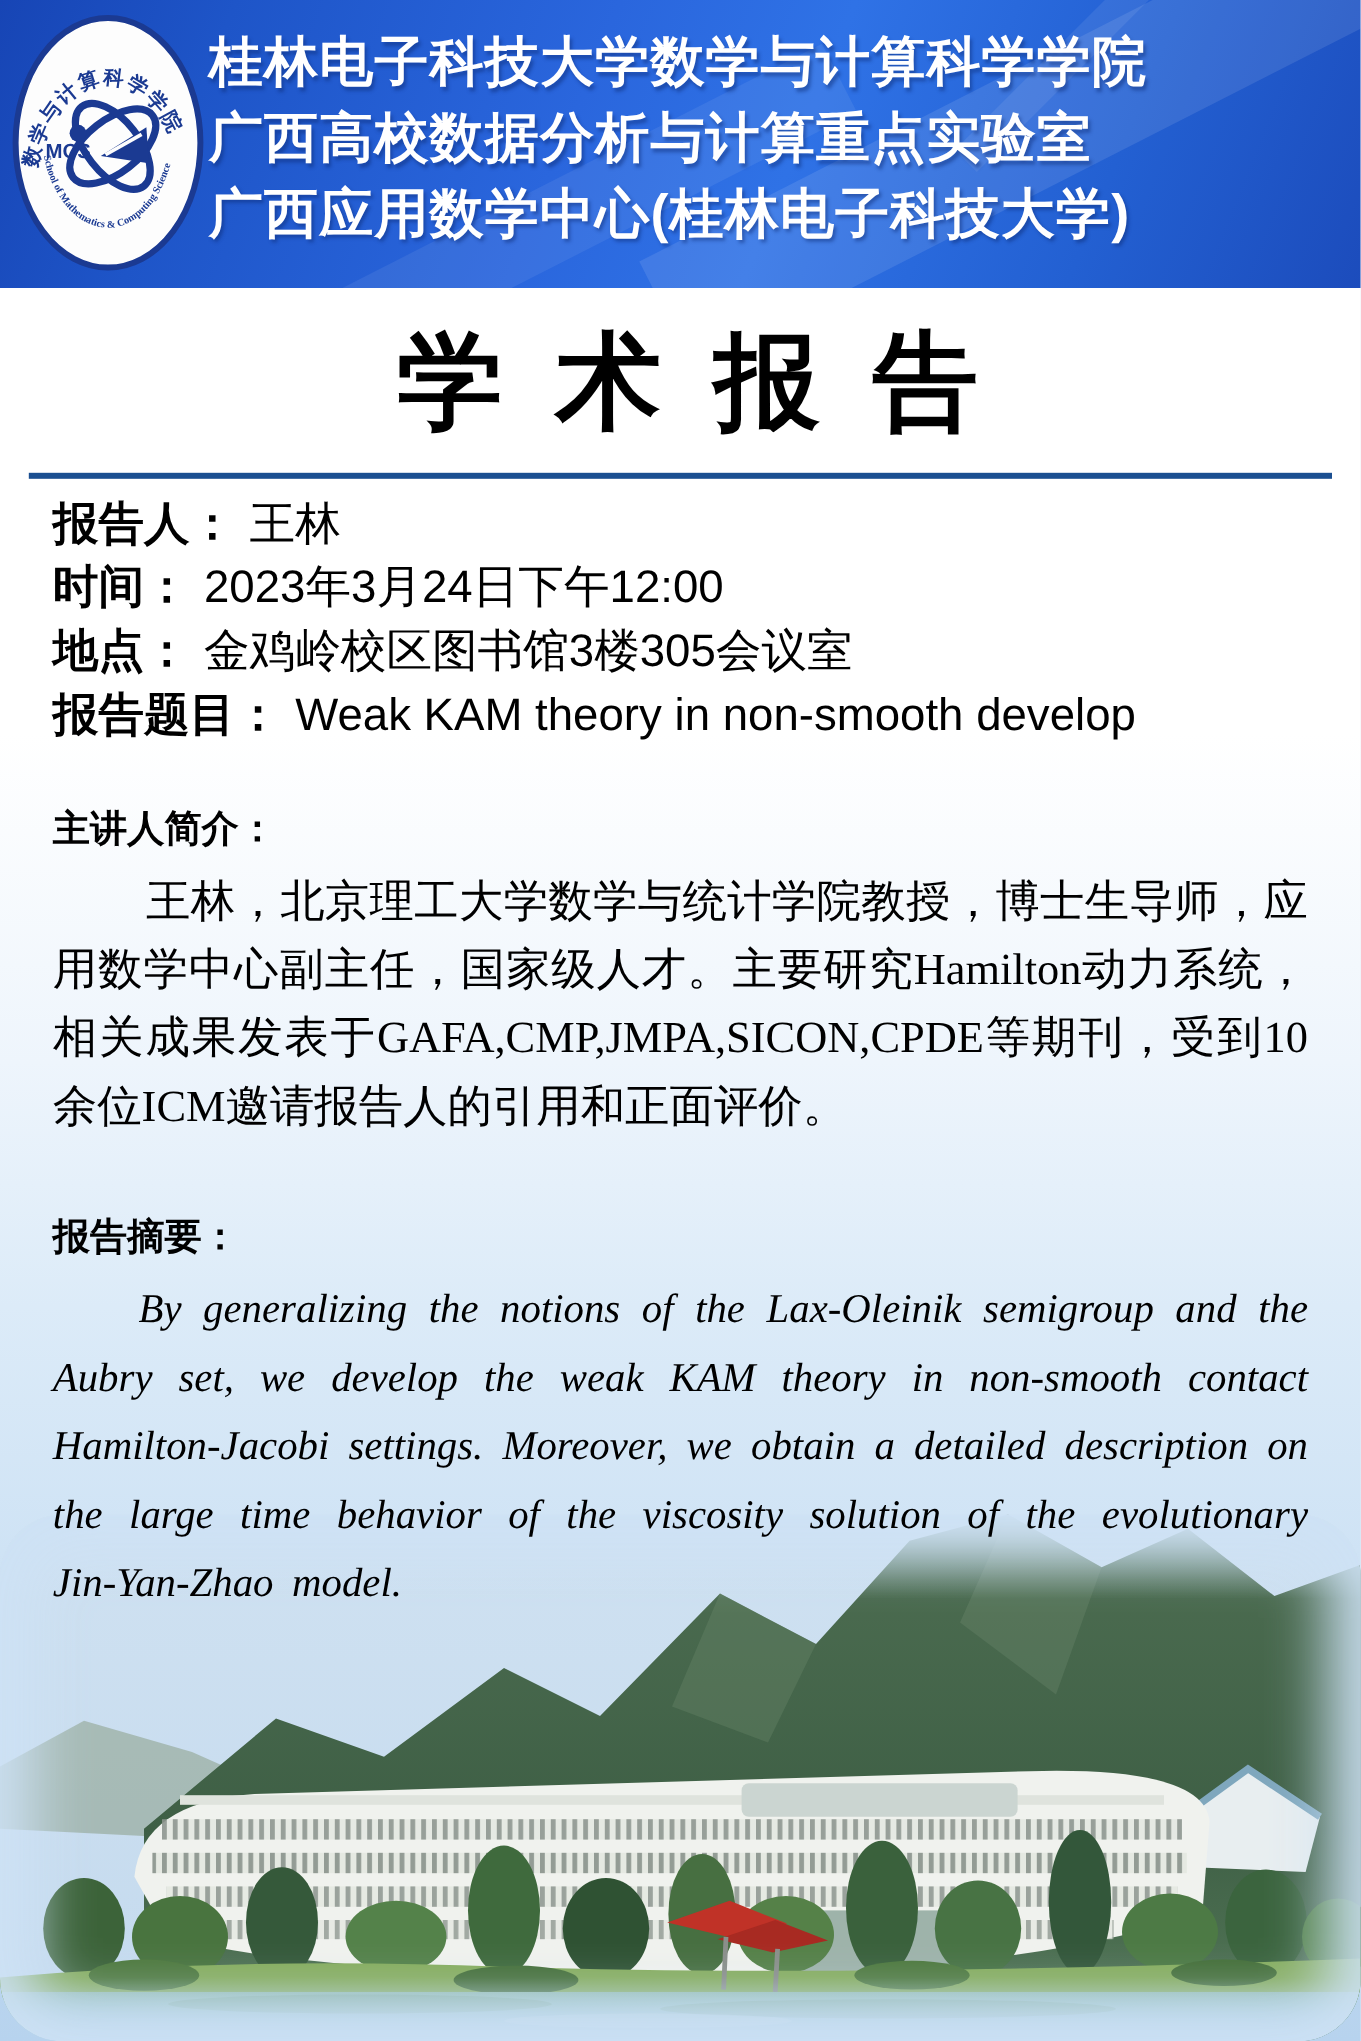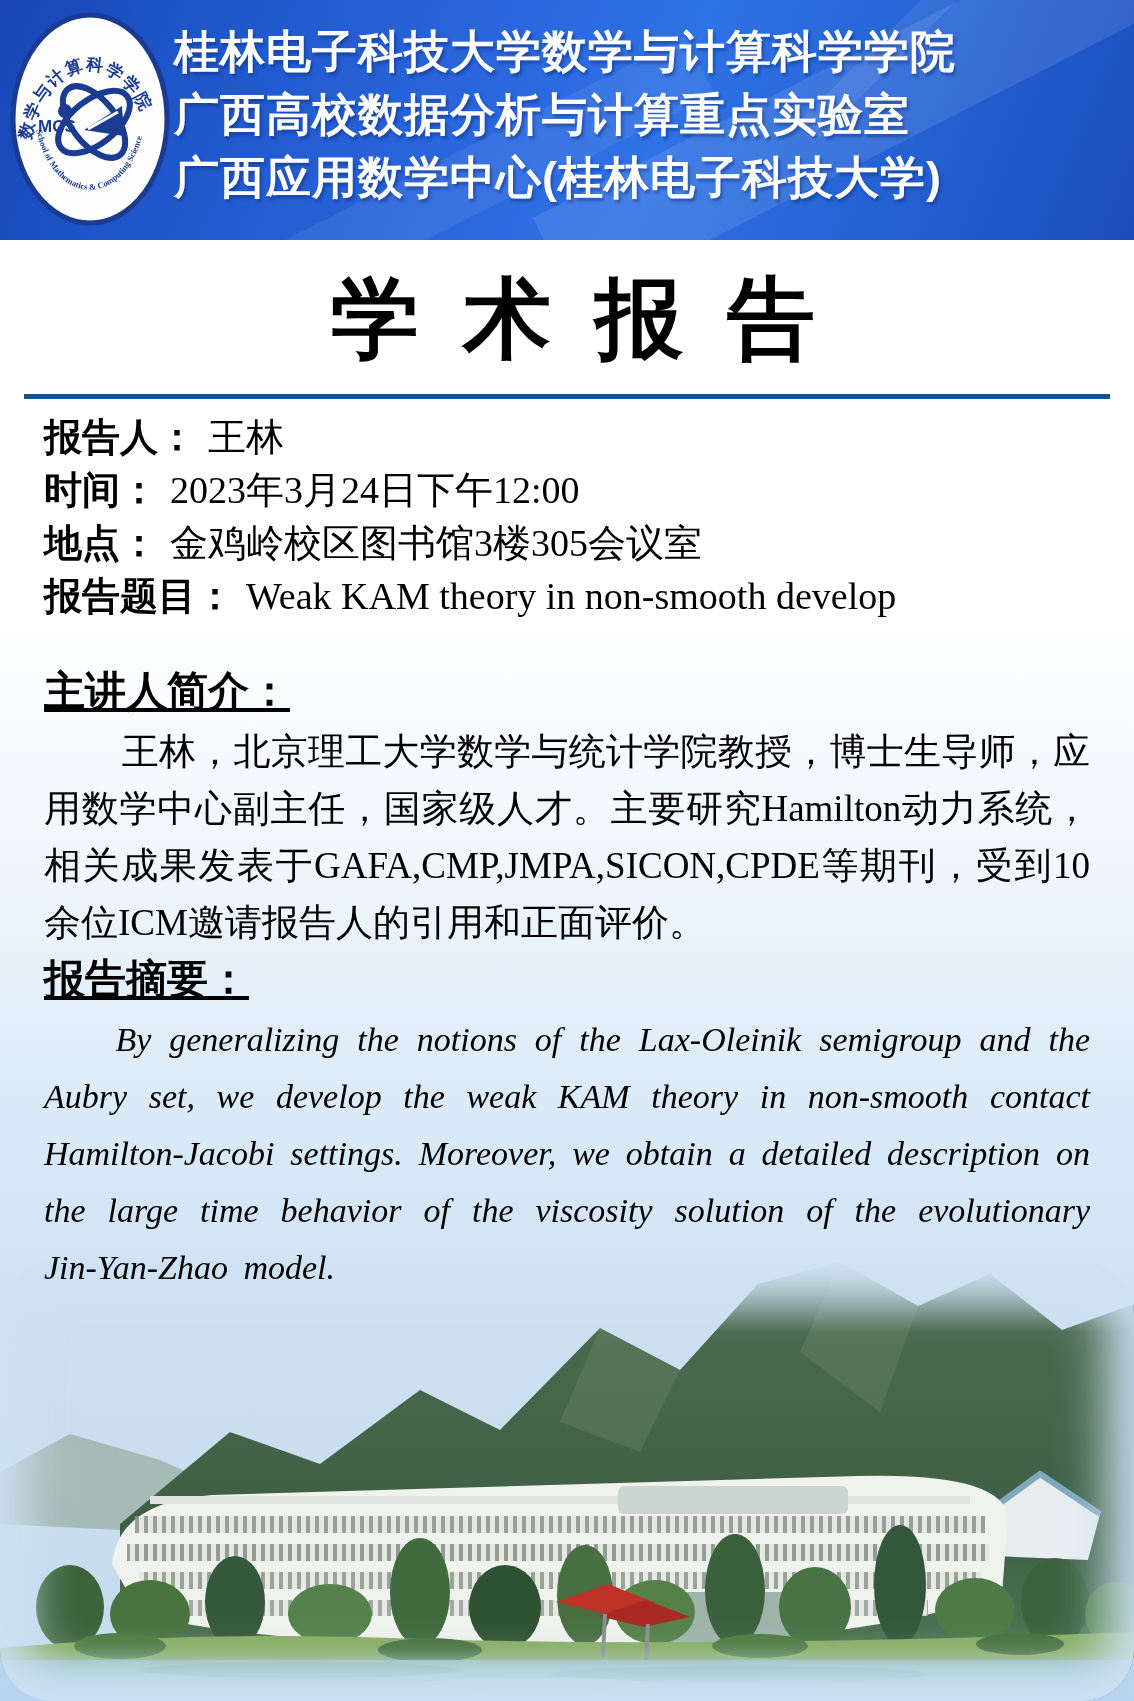--- a/index.html
+++ b/index.html
@@ -36,27 +36,27 @@
     margin-top:276px; text-align:center;
     font-family:var(--serif); font-weight:900; font-size:88px; line-height:1;
     letter-spacing:44px; padding-left:56px; color:#000;
   }
   .rule{ height:5px; background:#1b4f91; margin:30px 24px 0 24px; }
 
   
   .details{ margin:12px 40px 0 44px; font-size:38px; }
   .details .row{ line-height:53px; white-space:nowrap; }
   .details .lbl{ font-family:Liberation Serif, serif; font-weight:700; }
-  .details .val{ font-family:Liberation Serif, serif; padding-left:12px;margin-top:36px; }
+  .details .val{ font-family:Liberation Sans, sans-serif; padding-left:12px;margin-top:36px; }
 
   
   .section{ margin:0 44px; }
   .section.bio{ margin-top:40px; }
-  .section.abstract{ }
-  .section h2{ font-family:var(--sans); font-weight:800; font-size:41px; line-height:56px;text-decoration:underline; }
+  .section.abstract{ margin-top:52px; }
+  .section h2{ font-family:var(--sans); font-weight:800; font-size:31px; line-height:56px; }
   .section p{
     font-size:37px; line-height:57px; text-align:justify; text-indent:2.1em;
     font-family:var(--serif); margin-top:4px; word-spacing:4px;
   }
   .section.abstract p{ font-size:34px; word-spacing:7px;font-style:italic; }
 
   
   .photo{
     position:absolute; left:0; top:1262px; width:1134px; height:439px;
     border-radius:52px; overflow:hidden; z-index:1;

